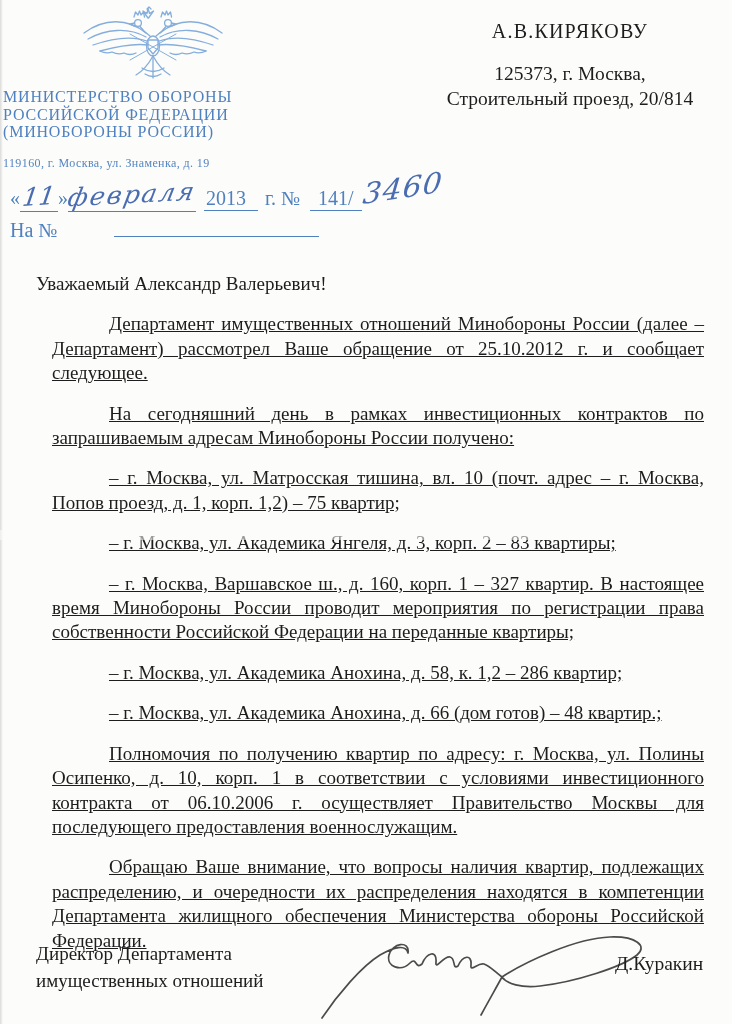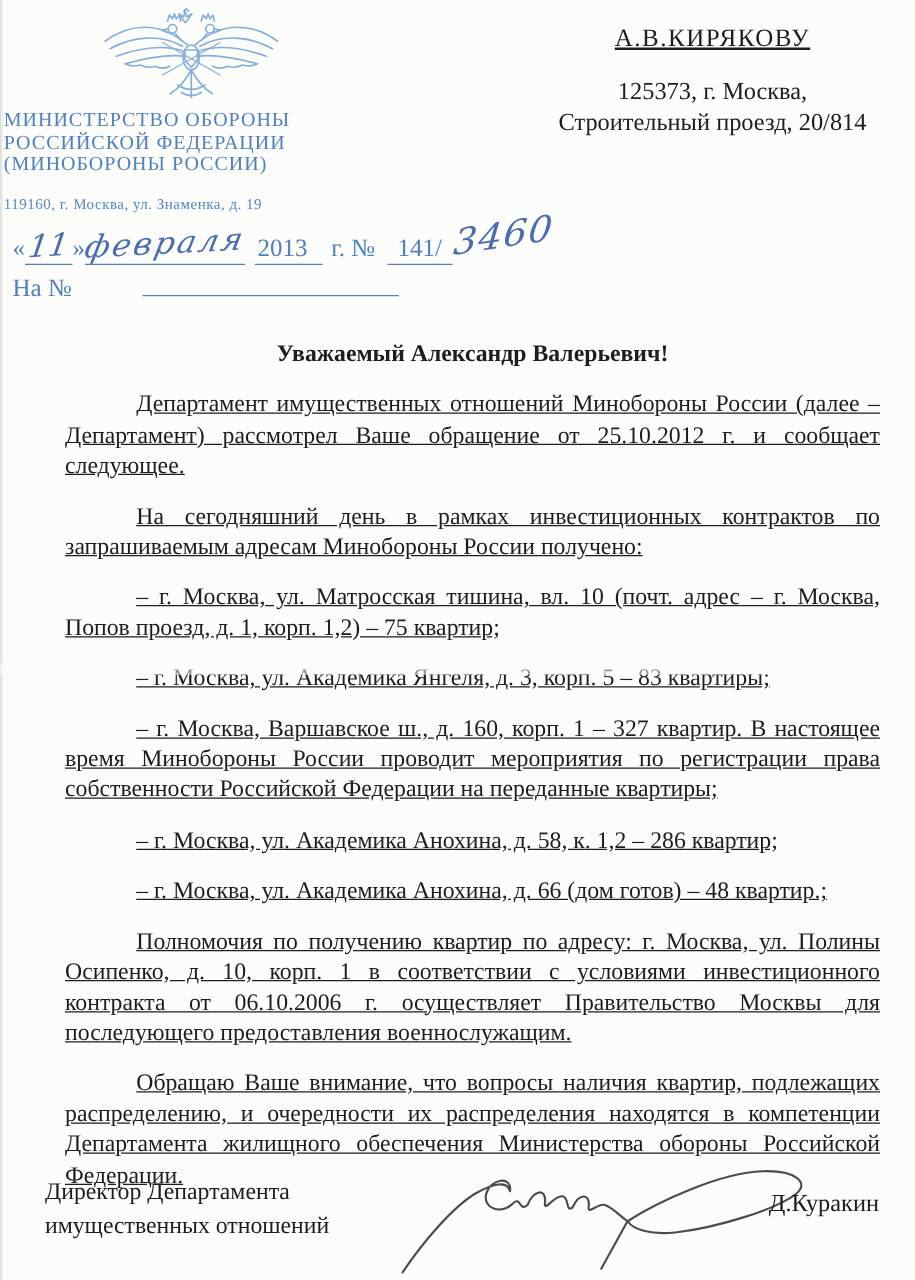--- a/index.html
+++ b/index.html
@@ -22,21 +22,21 @@
   .letterhead{
     position:absolute;left:3px;top:6px;width:300px;
     text-align:left;color:#4f80bf;
   }
   .emblem{display:block;margin:0 auto;}
   .org-lines{margin-top:6px;font-size:16px;line-height:17.5px;letter-spacing:.8px;}
   .org-addr{margin-top:15px;font-size:12px;letter-spacing:.4px;color:#5585c0;}
 
   
   .recipient{position:absolute;left:410px;top:20px;width:320px;text-align:center;}
-  .rec-name{font-size:20px;letter-spacing:1.2px;text-decoration:underline;}
+  .rec-name{font-size:20px;letter-spacing:1.2px;}
   .rec-addr{margin-top:18px;font-size:19.5px;line-height:25px;}
 
   
   .refline{
     position:absolute;left:10px;top:178px;width:470px;
     display:flex;align-items:baseline;
     font-size:20px;color:#4f80bf;white-space:nowrap;
   }
   .hw{
     font-family:"DejaVu Serif", serif;font-style:italic;
@@ -55,21 +55,21 @@
     display:flex;align-items:baseline;
     font-size:20px;color:#4f80bf;gap:47px;
   }
   .na-rule{display:inline-block;width:205px;border-bottom:1.5px solid #4f80bf;margin-left:10px;height:18px;}
 
   
   .bodytext{
     position:absolute;left:36px;top:272px;width:684px;
     font-size:19px;line-height:24.4px;text-align:justify;
   }
-  .salutation{text-align:center;margin-bottom:15px;font-weight:bold;}
+  .salutation{margin-bottom:15px;}
   .bodytext p{margin:16px;text-indent:57px;text-decoration:underline;}
 
   
   .sig-title{
     position:absolute;left:36px;top:940px;
     font-size:19px;line-height:27px;
   }
   .sig-scribble{position:absolute;left:300px;top:922px;}
   .sig-name{position:absolute;left:615px;top:953px;font-size:19.5px;}
 
@@ -155,21 +155,21 @@
   <div class="naline">
     <span>На №</span>
     <span class="na-rule"></span>
   </div>
 
   <div class="bodytext">
     <div class="salutation">Уважаемый Александр Валерьевич!</div>
     <p>Департамент имущественных отношений Минобороны России (далее – Департамент) рассмотрел Ваше обращение от 25.10.2012 г. и сообщает следующее.</p>
     <p>На сегодняшний день в рамках инвестиционных контрактов по запрашиваемым адресам Минобороны России получено:</p>
     <p>– г. Москва, ул. Матросская тишина, вл. 10 (почт. адрес – г. Москва, Попов проезд, д. 1, корп. 1,2) – 75 квартир;</p>
-    <p>– г. Москва, ул. Академика Янгеля, д. 3, корп. 5 – 83 квартиры;</p>
+    <p>– г. Москва, ул. Академика Янгеля, д. 3, корп. 2 – 83 квартиры;</p>
     <p>– г. Москва, Варшавское ш., д. 160, корп. 1 –  327 квартир. В настоящее время Минобороны России проводит мероприятия по регистрации права собственности Российской Федерации на переданные квартиры;</p>
     <p>– г. Москва, ул. Академика Анохина, д. 58, к. 1,2 – 286 квартир;</p>
     <p>– г. Москва, ул. Академика Анохина, д. 66 (дом готов) – 48 квартир.;</p>
     <p>Полномочия по получению квартир по адресу: г. Москва, ул. Полины Осипенко, д. 10, корп. 1 в соответствии с условиями инвестиционного контракта от 06.10.2006 г. осуществляет Правительство Москвы для последующего предоставления военнослужащим.</p>
     <p>Обращаю Ваше внимание, что вопросы наличия квартир, подлежащих распределению, и очередности их распределения находятся в компетенции Департамента жилищного обеспечения Министерства обороны Российской Федерации.</p>
   </div>
 
   <div class="sig-title">
     <div>Директор Департамента</div>
     <div>имущественных отношений</div>

